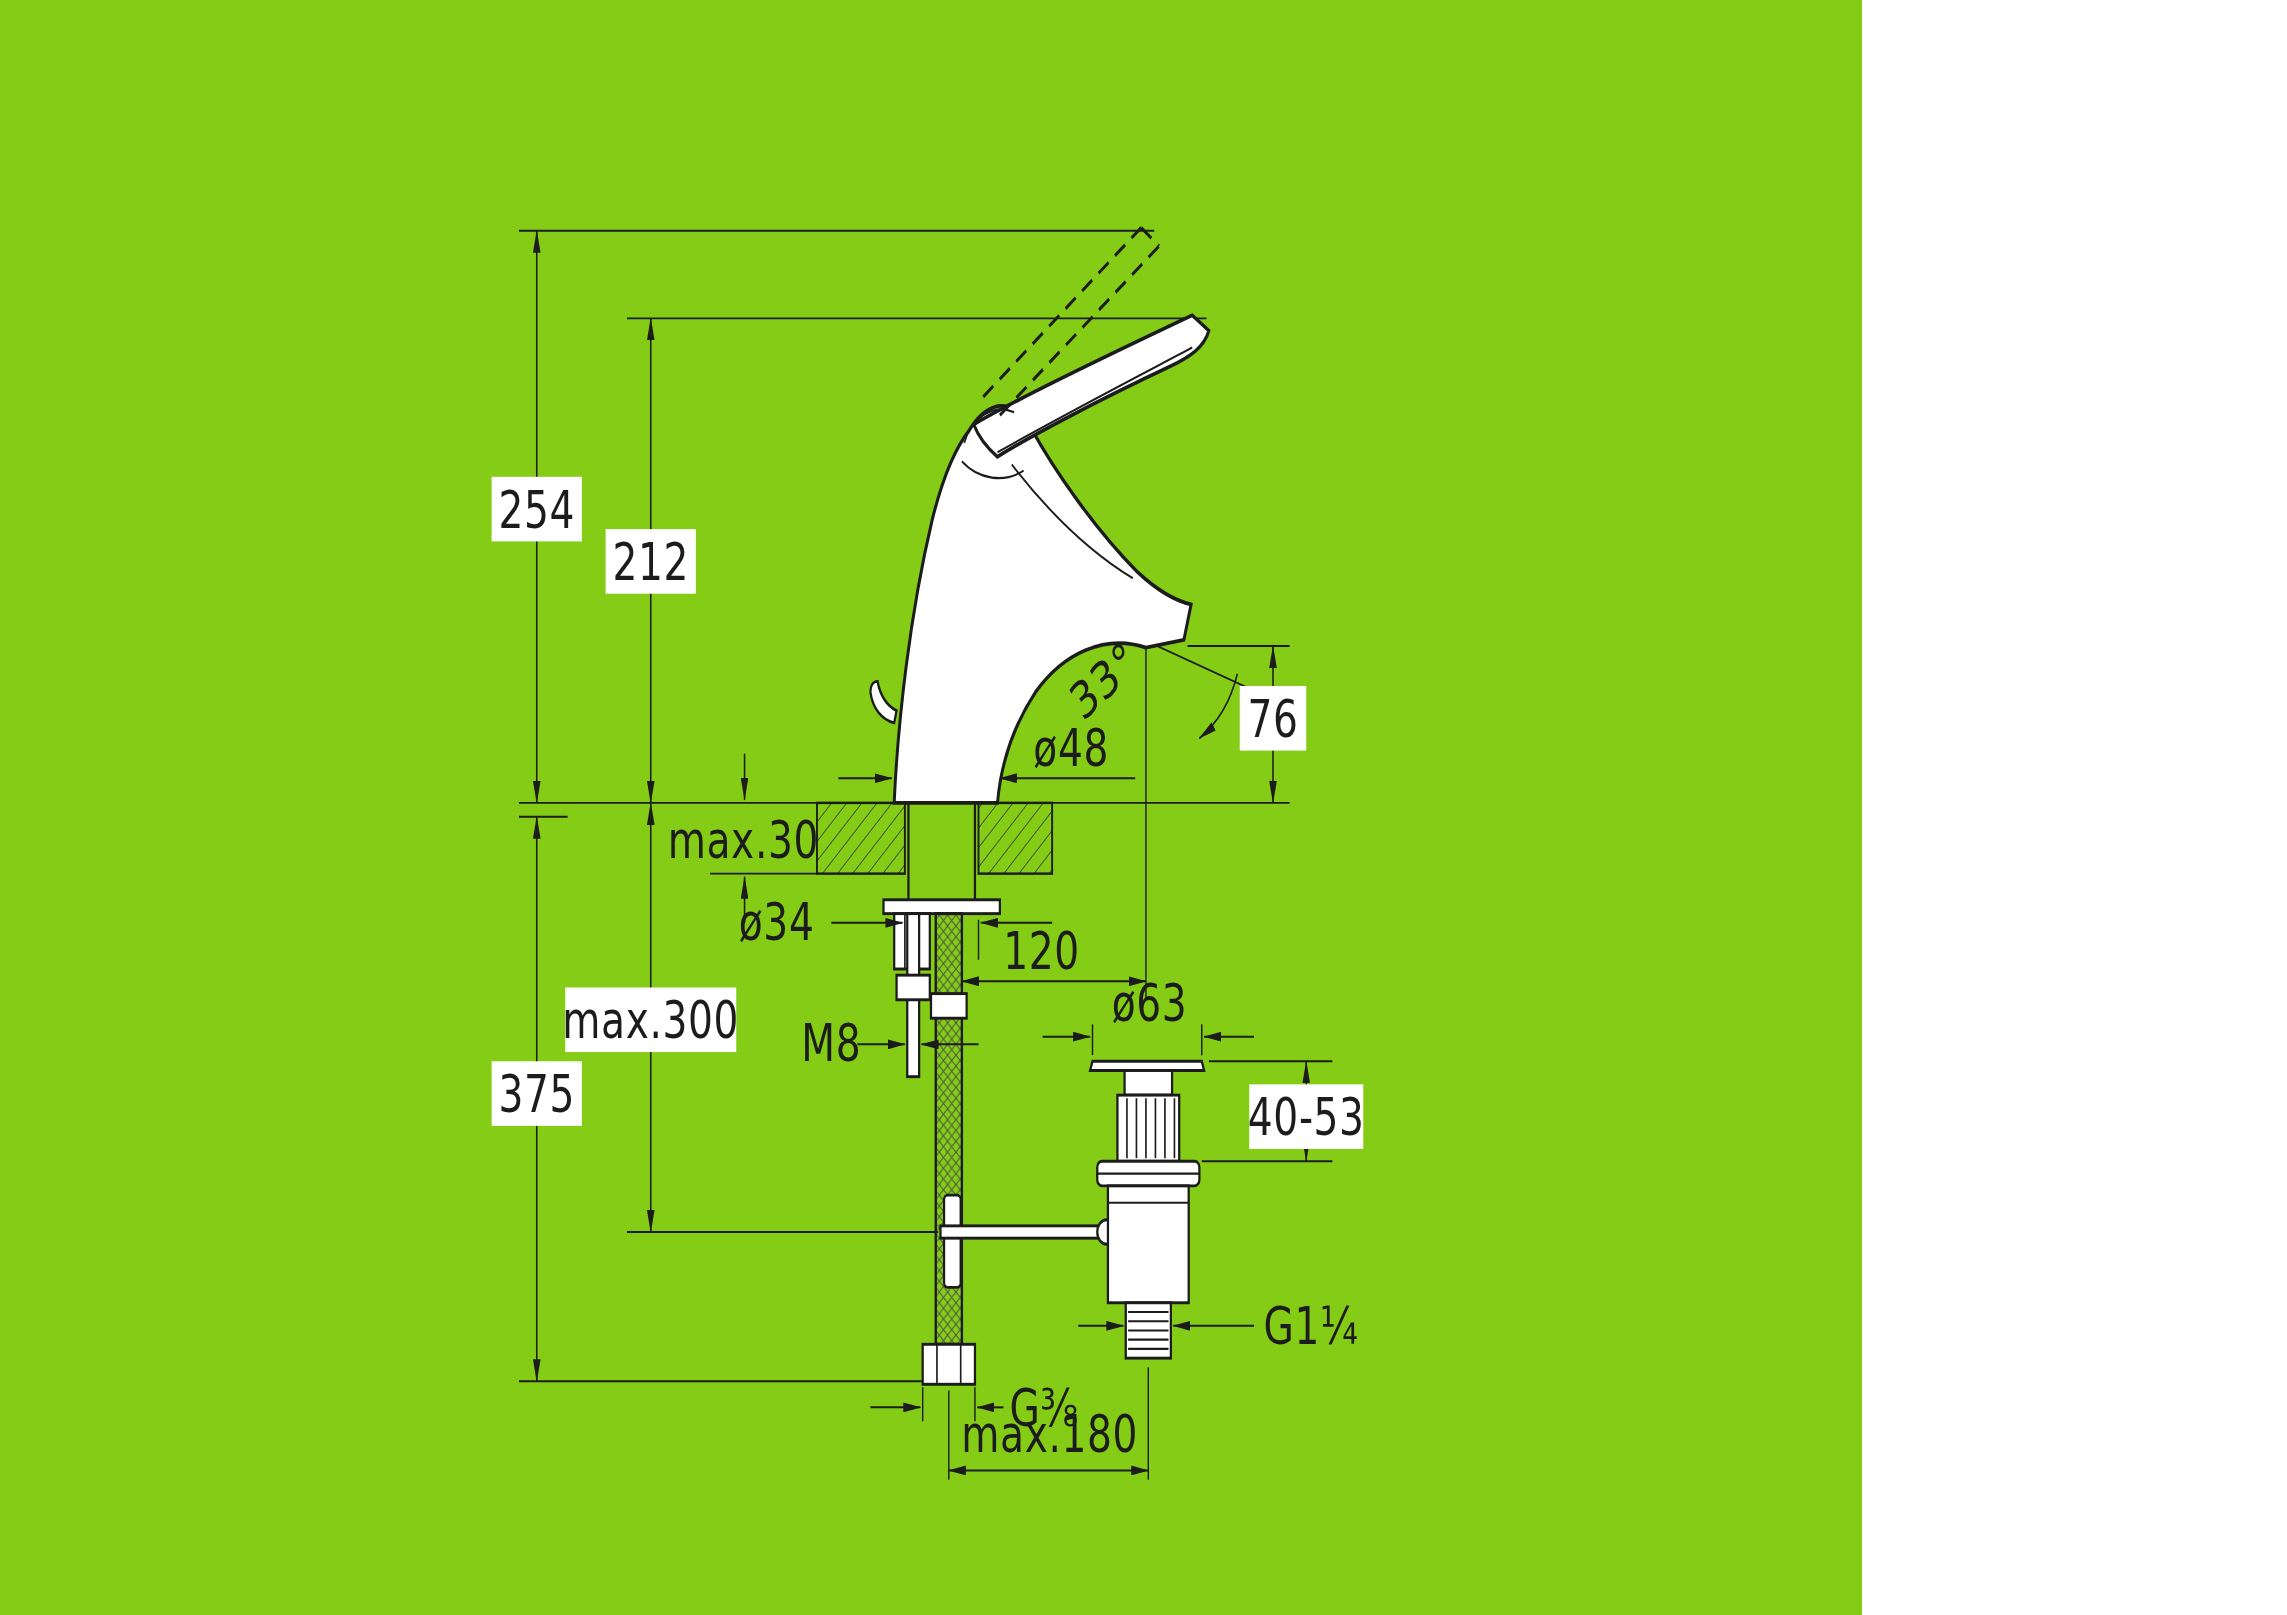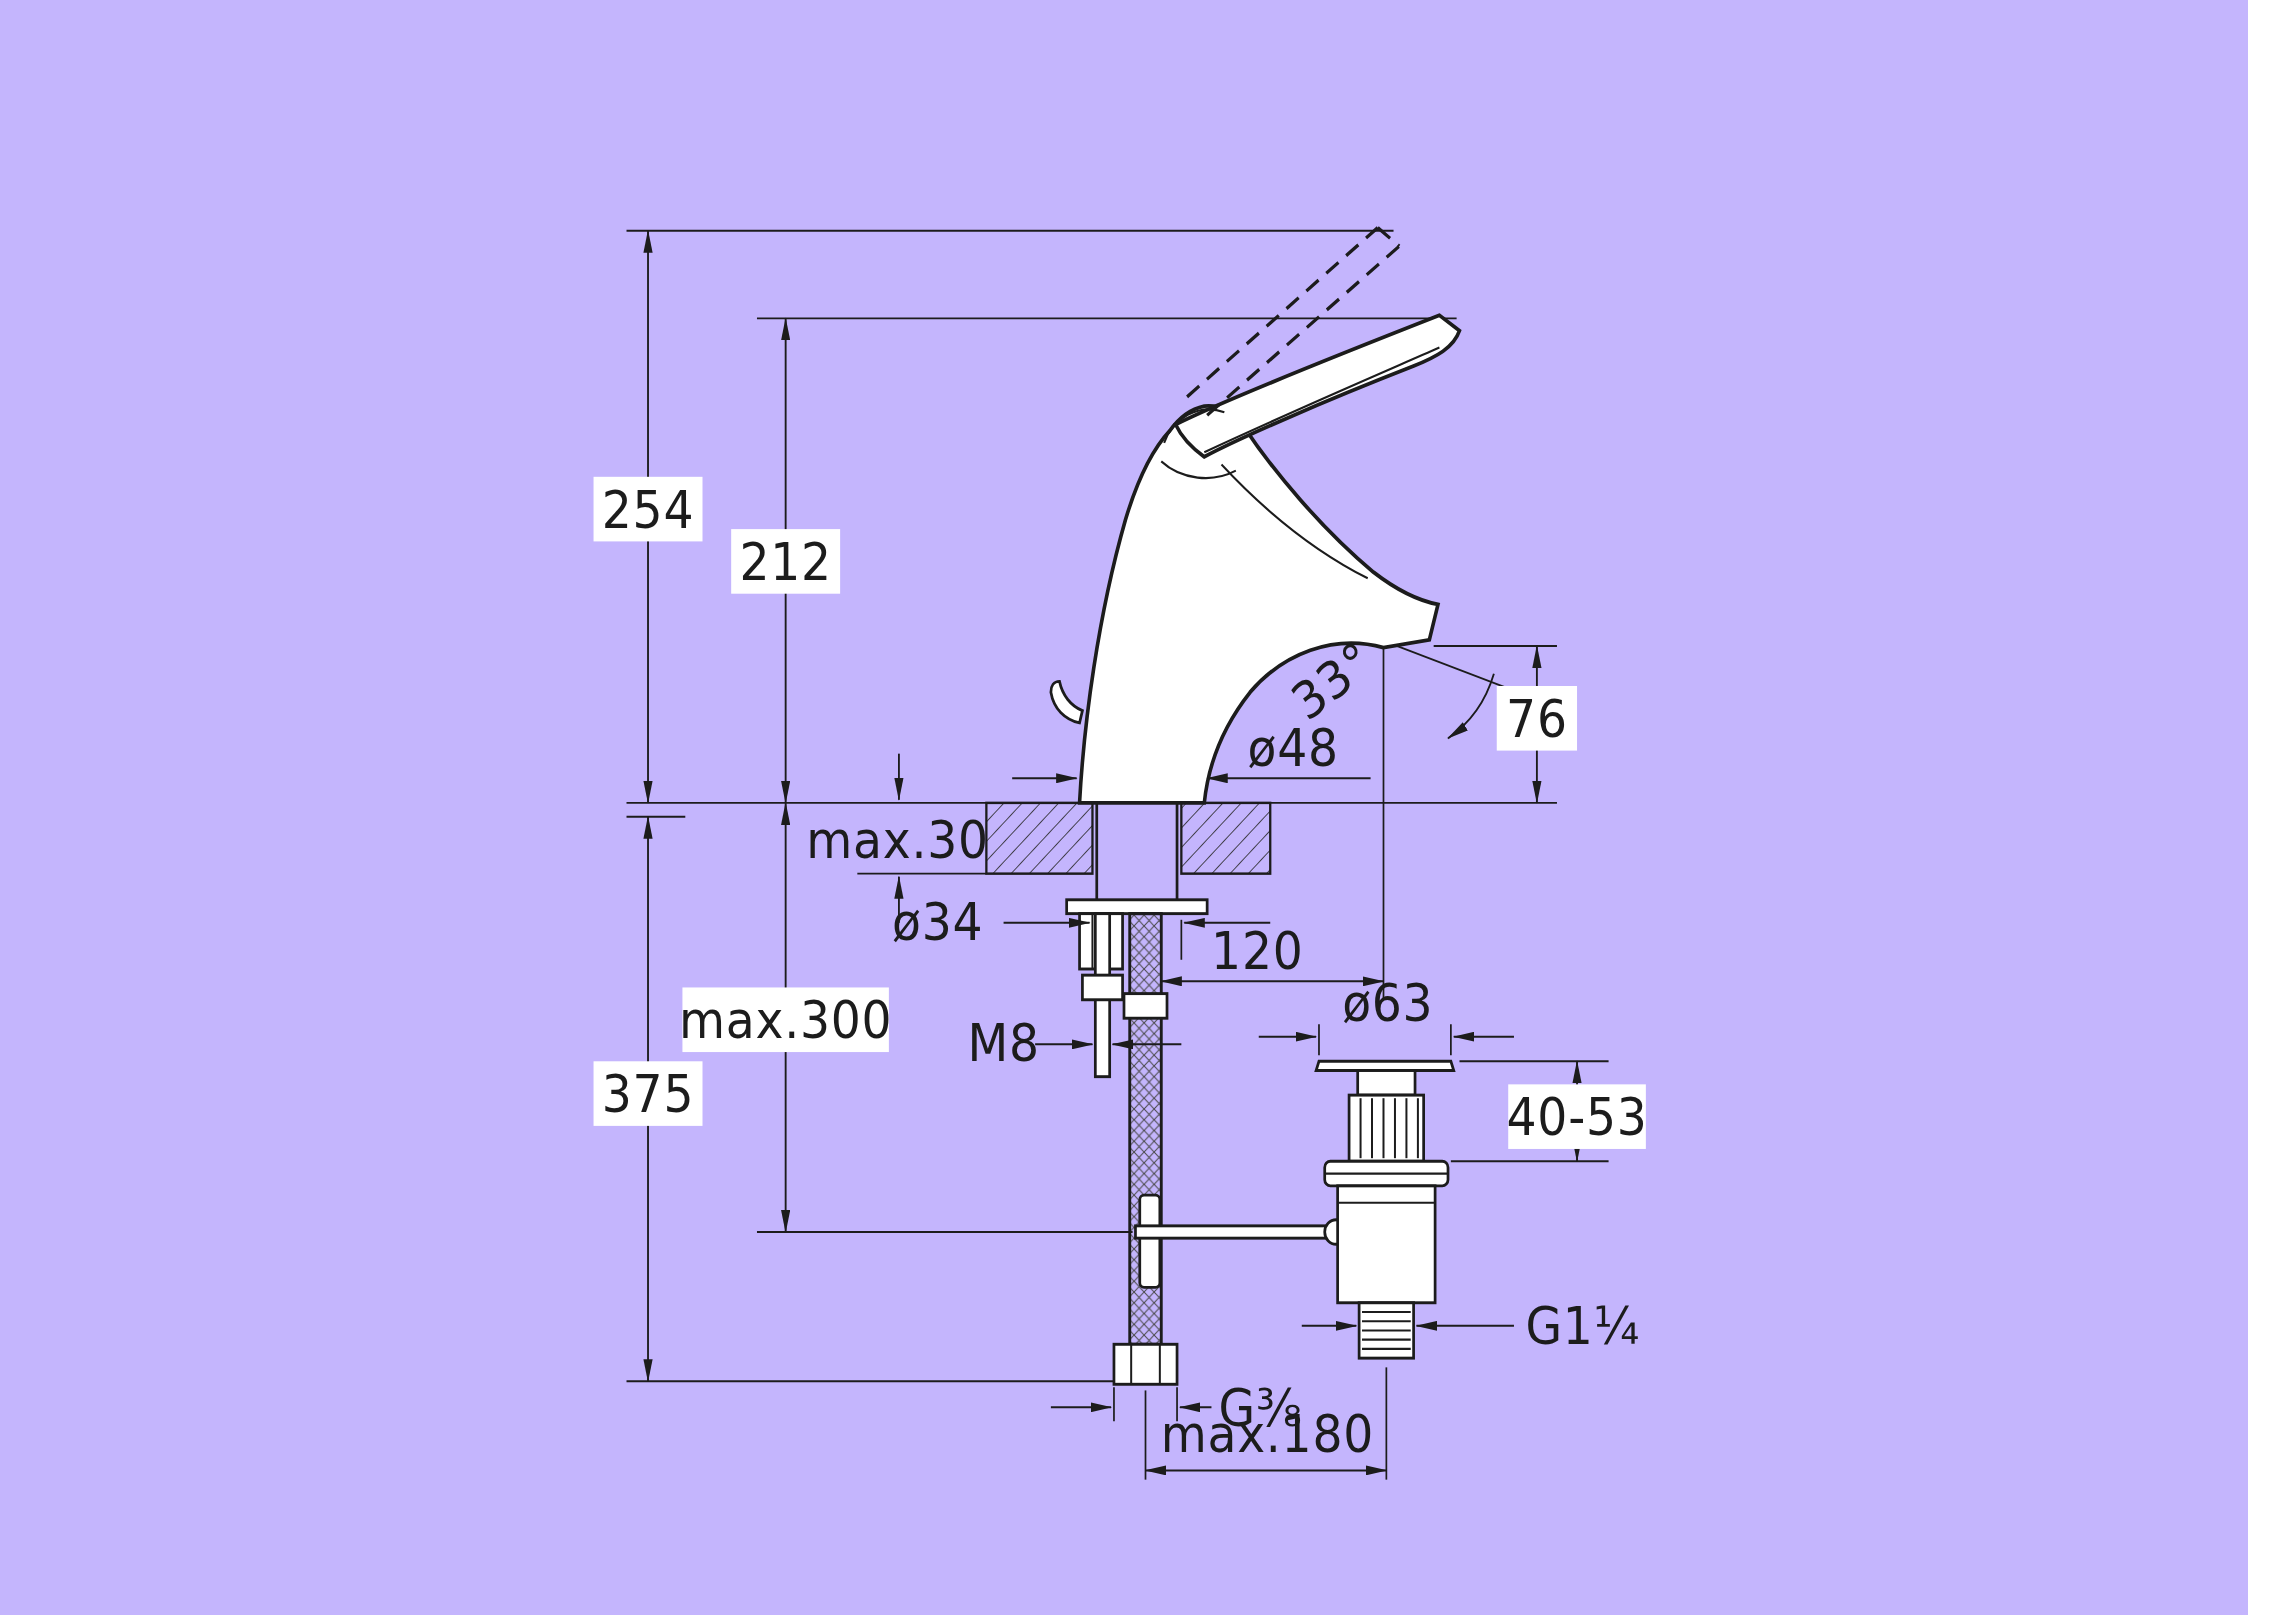--- a/index.html
+++ b/index.html
@@ -1,16 +1,16 @@
 <!DOCTYPE html>
 <html style="font-size:14.8px"><head>
 <meta charset="utf-8">
 <style>
   html,body{margin:0;padding:0;background:#ffffff;}
-  .stage{position:relative;width:2248px;height:1615px;background:#c4b5fd;overflow:hidden;}
+  .stage{position:relative;width:1862px;height:1615px;background:#84cc16;overflow:hidden;}
   svg{display:block;width:100%;height:100%;}
   .ext{stroke:#1c1c1c;stroke-width:1.2;fill:none;}
   .dim{stroke:#1c1c1c;stroke-width:1.3;fill:none;}
   .out{stroke:#1c1c1c;stroke-width:2.5;fill:#ffffff;}
   .out2{stroke:#1c1c1c;stroke-width:1.9;fill:#ffffff;}
   .thin{stroke:#1c1c1c;stroke-width:1.4;fill:none;}
   .dash{stroke:#1c1c1c;stroke-width:2.2;fill:none;stroke-dasharray:11 7;}
   .lbl{font-family:"DejaVu Sans",sans-serif;font-size:33px;fill:#1c1c1c;text-anchor:middle;letter-spacing:.5px;}
   .lbl-s{text-anchor:start;}
   .lblbg{fill:#ffffff;stroke:none;}

